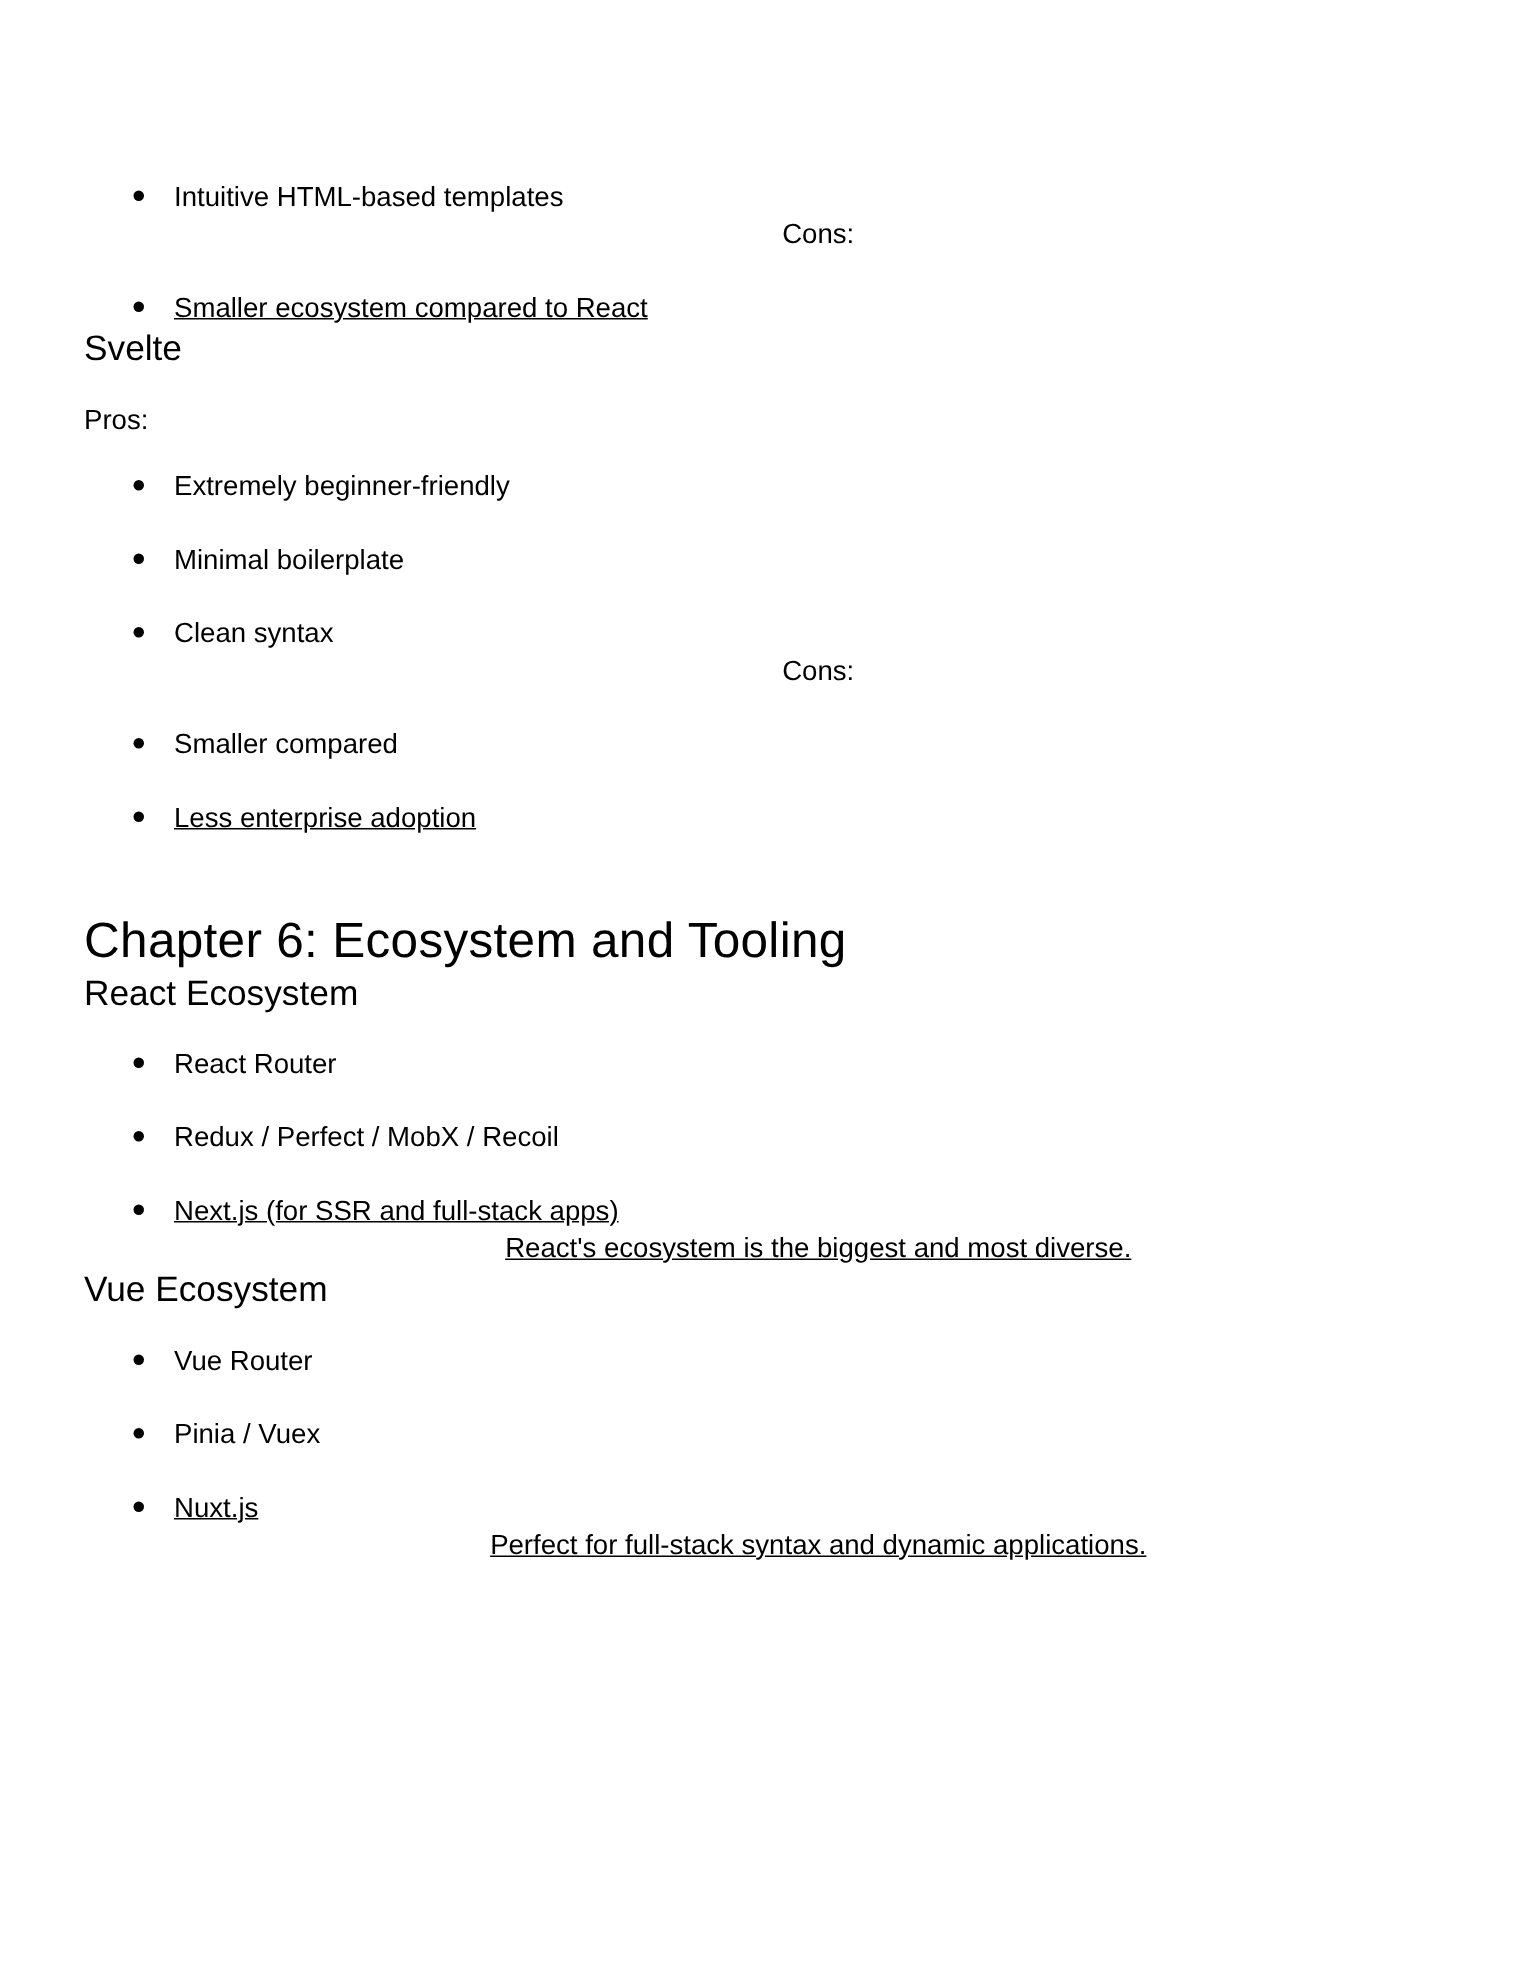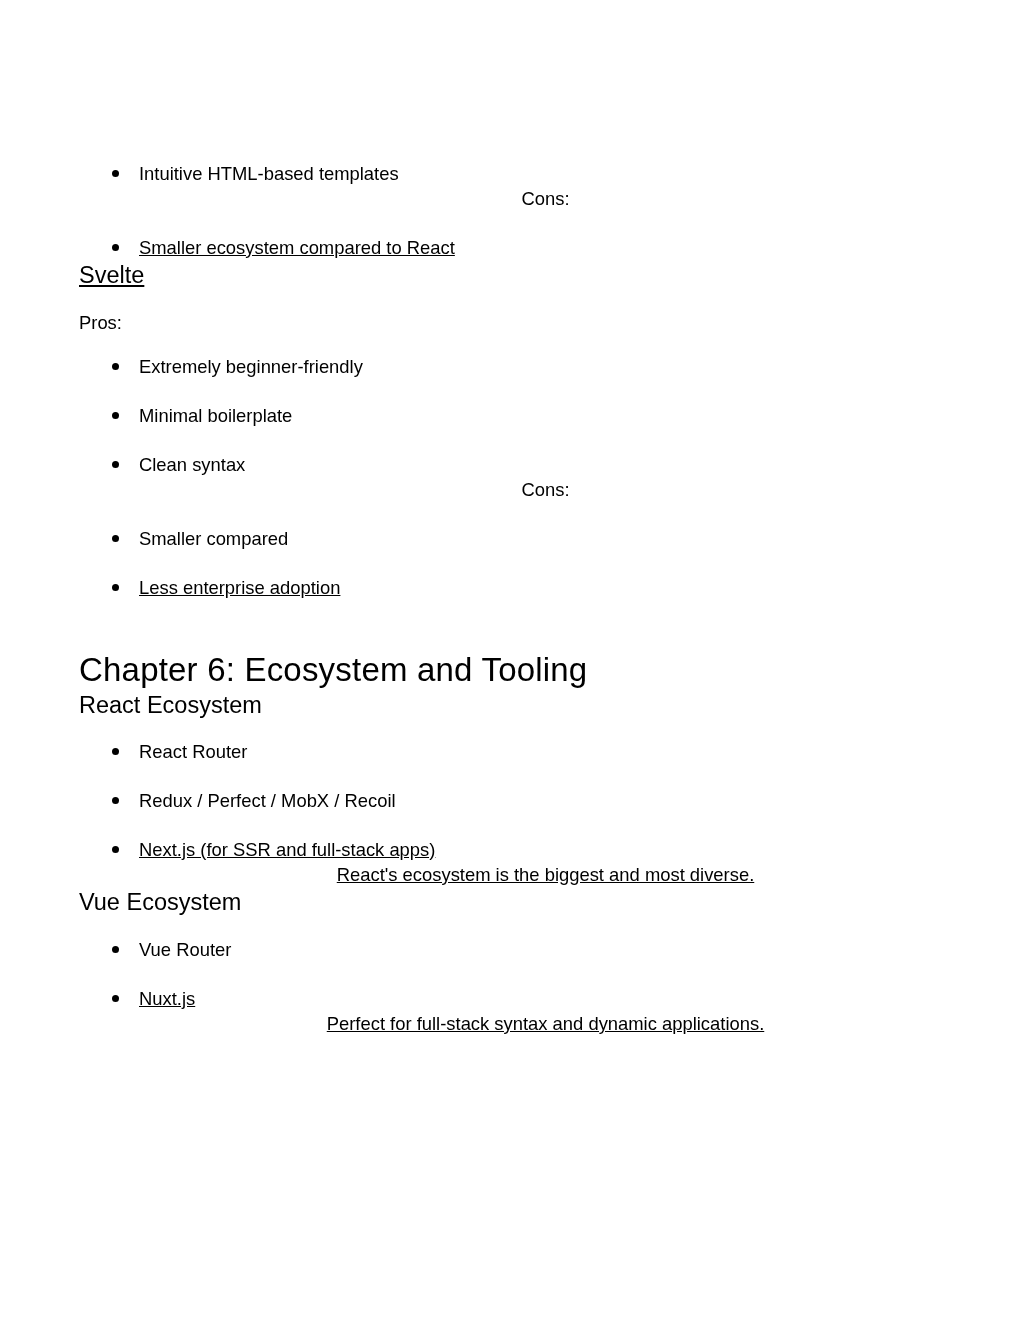--- a/index.html
+++ b/index.html
@@ -9,38 +9,37 @@
     height: 1325px;
     background: #ffffff;
     color: #000000;
     font-family: "Liberation Sans", sans-serif;
     overflow: hidden;
   }
   .content {
     display: flex;
     flex-direction: column;
     align-items: stretch;
-    padding: 0 79px;
+    padding: 0 56px;
     box-sizing: border-box;
-    margin-top: 43px;
   }
   h1.doc-h1 {
     font-size: 33px;
     line-height: 40px;
     font-weight: 400;
     margin: 50px 0 0 0;
     letter-spacing: 0.2px;
   }
   h2.doc-h2 {
     font-size: 23.5px;
     line-height: 30px;
     font-weight: 400;
     margin: 0;
   }
-  .mt-46 { margin-top: 46px; text-decoration: underline; }
+  .mt-46 { margin-top: 46px; }
   .mt-45 { margin-top: 45px; }
   .mt-22 { margin-top: 22px; }
   p.doc-p {
     font-size: 18.4px;
     line-height: 25px;
     margin: 20px 0 0 0;
   }
   ul.bullets {
     list-style: none;
     margin: 0;
@@ -136,19 +135,23 @@
 
     <h2 class="doc-h2 mt-45">Vue Ecosystem</h2>
 
     <ul class="bullets mt-20">
       <li>
         <span class="dot"></span>
         <div>Vue Router</div>
       </li>
       <li>
         <span class="dot"></span>
+        <div>Pinia / Vuex</div>
+      </li>
+      <li>
+        <span class="dot"></span>
         <div>Nuxt.js</div>
         <div class="cont">Perfect for full-stack syntax and dynamic applications.</div>
       </li>
     </ul>
 
   </div>
 </div>
 
 </body></html>

